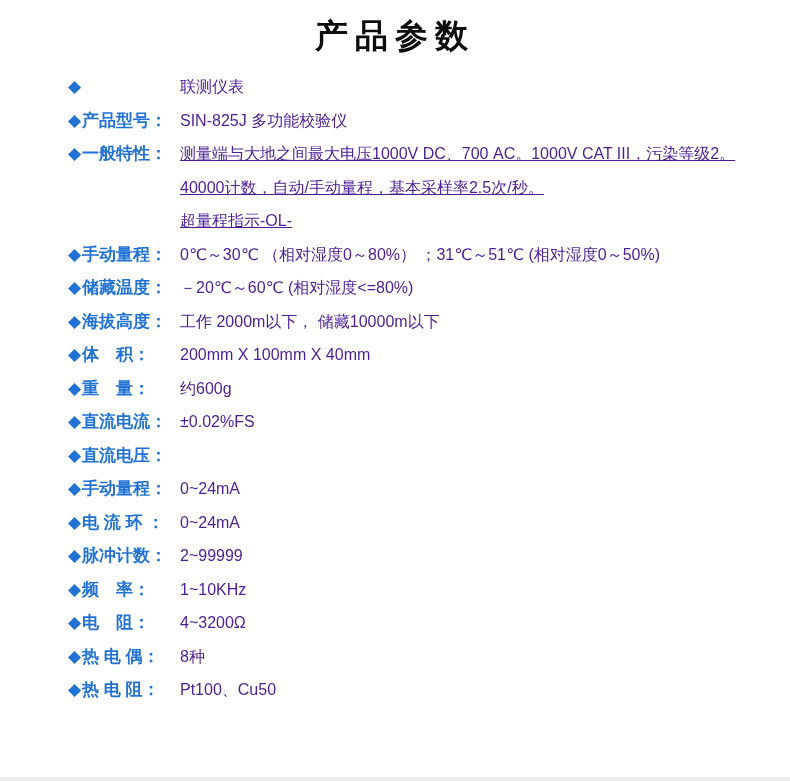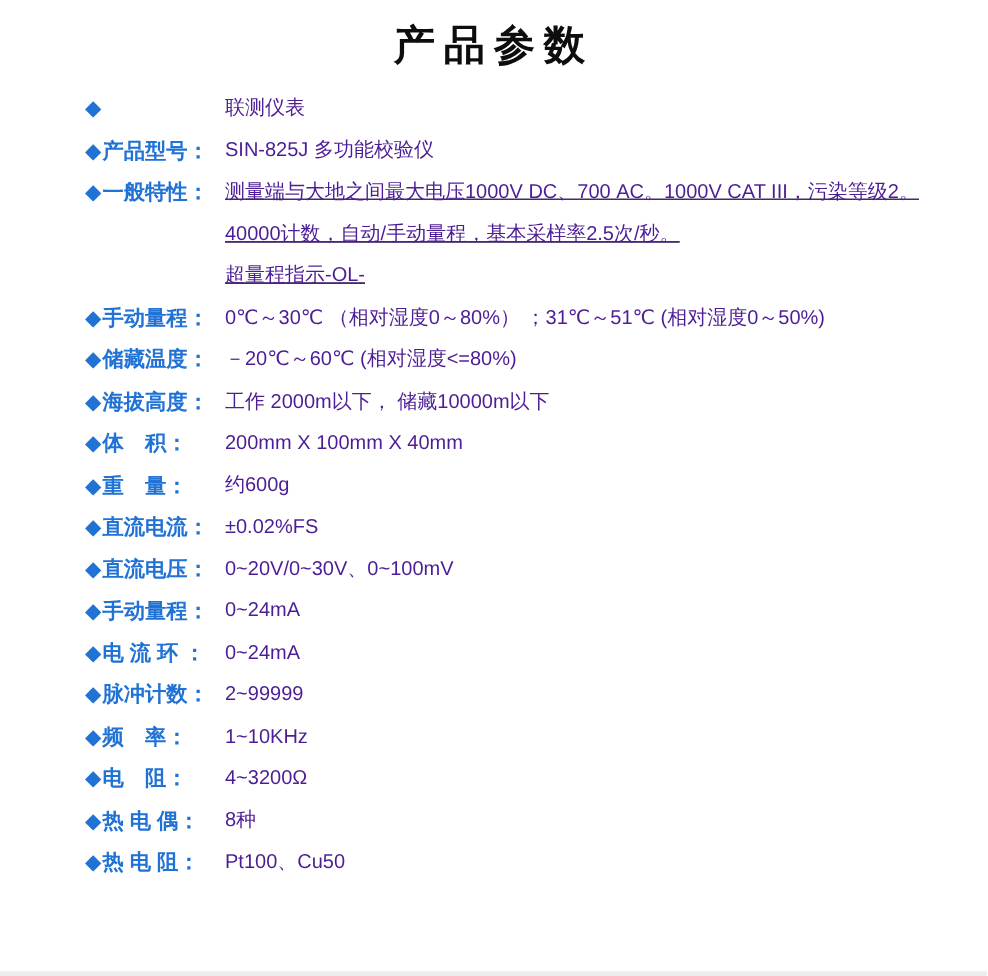--- a/index.html
+++ b/index.html
@@ -99,21 +99,20 @@
       <span class="val">约600g</span>
     </div>
 
     <div class="row">
       <span class="lbl"><span class="bullet">◆</span><span>直流电流：</span></span>
       <span class="val">±0.02%FS</span>
     </div>
 
     <div class="row">
       <span class="lbl"><span class="bullet">◆</span><span>直流电压：</span></span>
-      <span class="val">0~20V/0~30V、0~100mV</span>
     </div>
 
     <div class="row">
       <span class="lbl"><span class="bullet">◆</span><span>手动量程：</span></span>
       <span class="val">0~24mA</span>
     </div>
 
     <div class="row">
       <span class="lbl"><span class="bullet">◆</span><span>电 流 环 ：</span></span>
       <span class="val">0~24mA</span>

